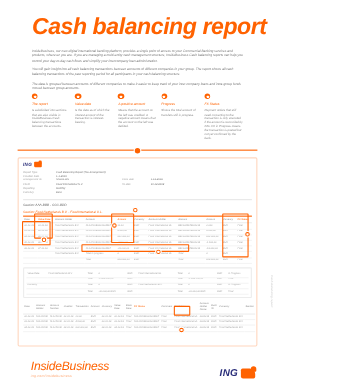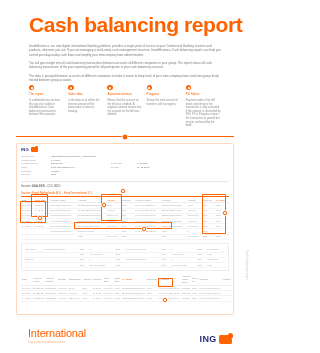--- a/index.html
+++ b/index.html
@@ -2,21 +2,21 @@
 <html><head>
 <meta charset="utf-8">
 <style>
   * { box-sizing: border-box; margin: 0; padding: 0; }
   html, body {
     width: 250px; height: 353px;
     font-family: "Liberation Sans", sans-serif;
     background: #ffffff;
     overflow: hidden;
   }
-  .page { position: relative; width: 250px; height: 353px; background: #fff; }
+  .page { position: relative; width: 250px; height: 353px; background: #fff; font-style: italic; }
 
   
   .title {
     position: absolute; left: 29px; top: 14px;
     font-size: 21px; line-height: 22px;
     font-weight: bold; color: #FF6200;
     letter-spacing: -0.4px;
   }
   .intro { position: absolute; left: 29px; top: 44px; width: 192px; }
   .intro p {
@@ -531,21 +531,21 @@
       <div class="adot" style="left:20px; top:71px;"></div>
       <div class="adot" style="left:124px; top:82px;"></div>
       <div class="adot" style="left:205px; top:66px;"></div>
       <div class="adot" style="left:145px; top:153px;"></div>
     </div>
   </div>
 
   <div class="vert">Cash balancing report</div>
 
   <div class="footer-brand">
-    <div class="fb1">International</div>
+    <div class="fb1">InsideBusiness</div>
     <div class="fb2">ing.com/insidebusiness</div>
   </div>
   <div class="footer-logo">
     <span class="fw">ING</span>
     <span class="flion"></span>
   </div>
 
 </div>
 
 </body></html>

